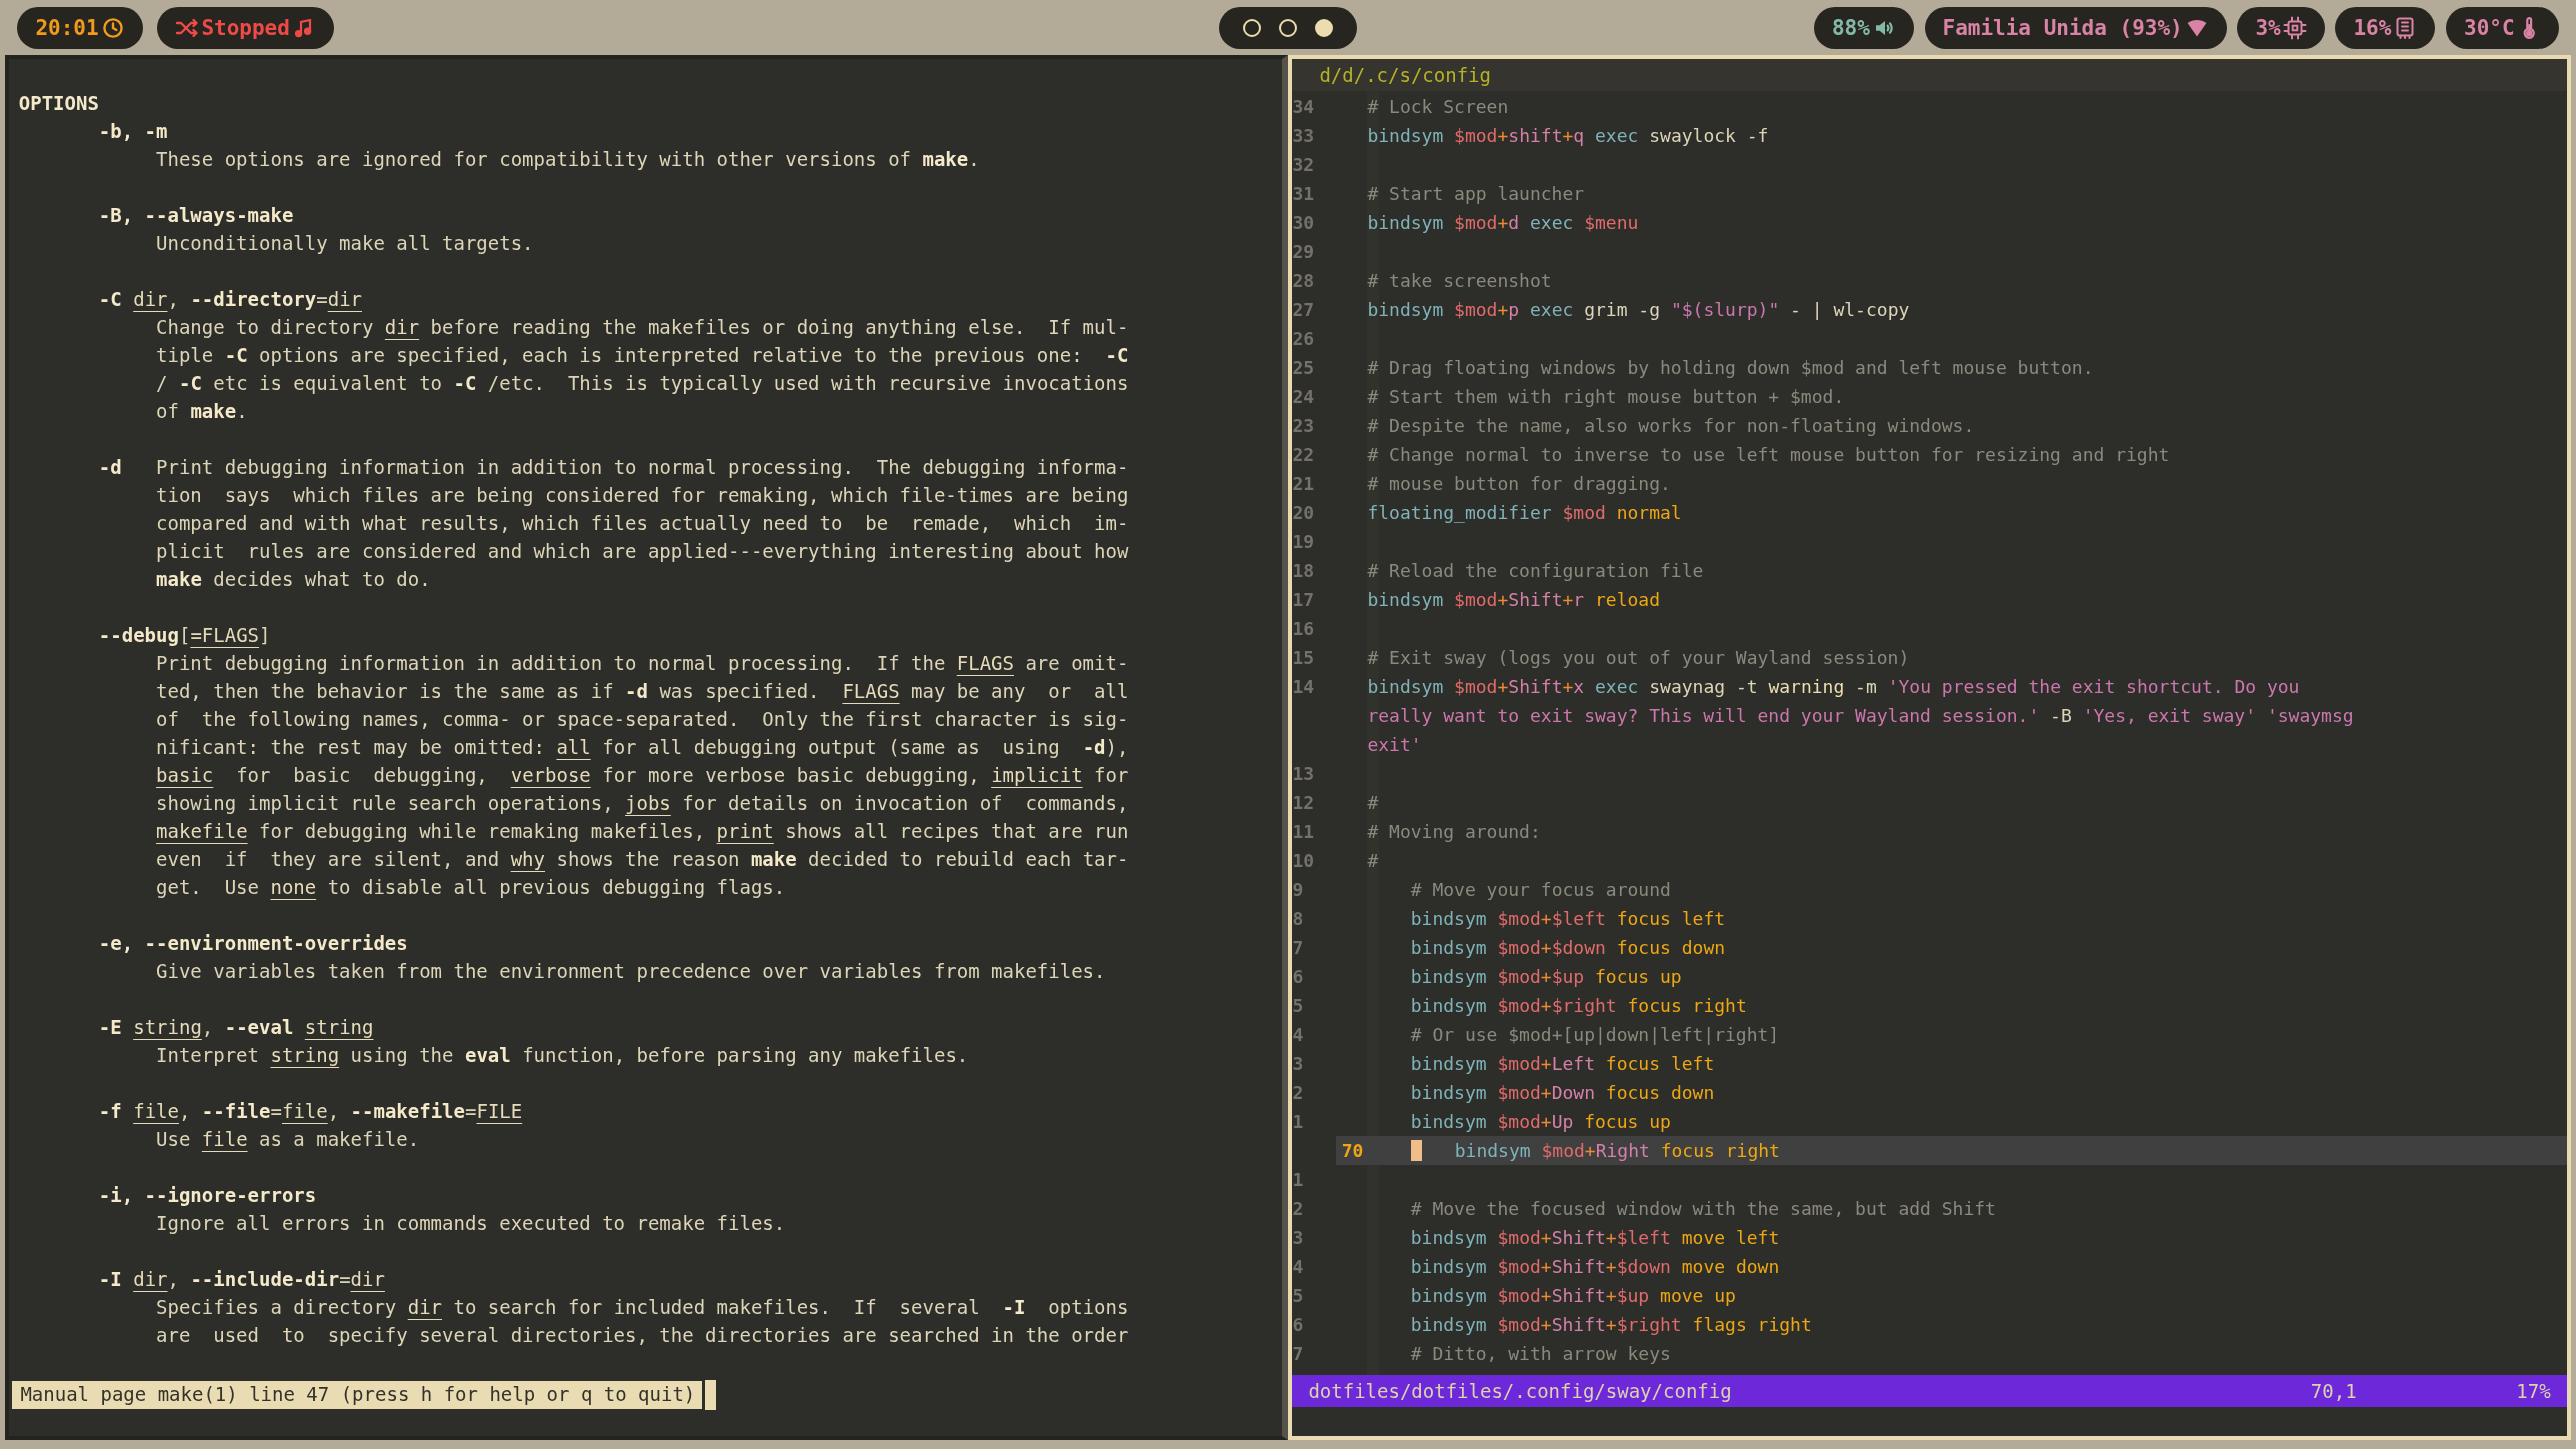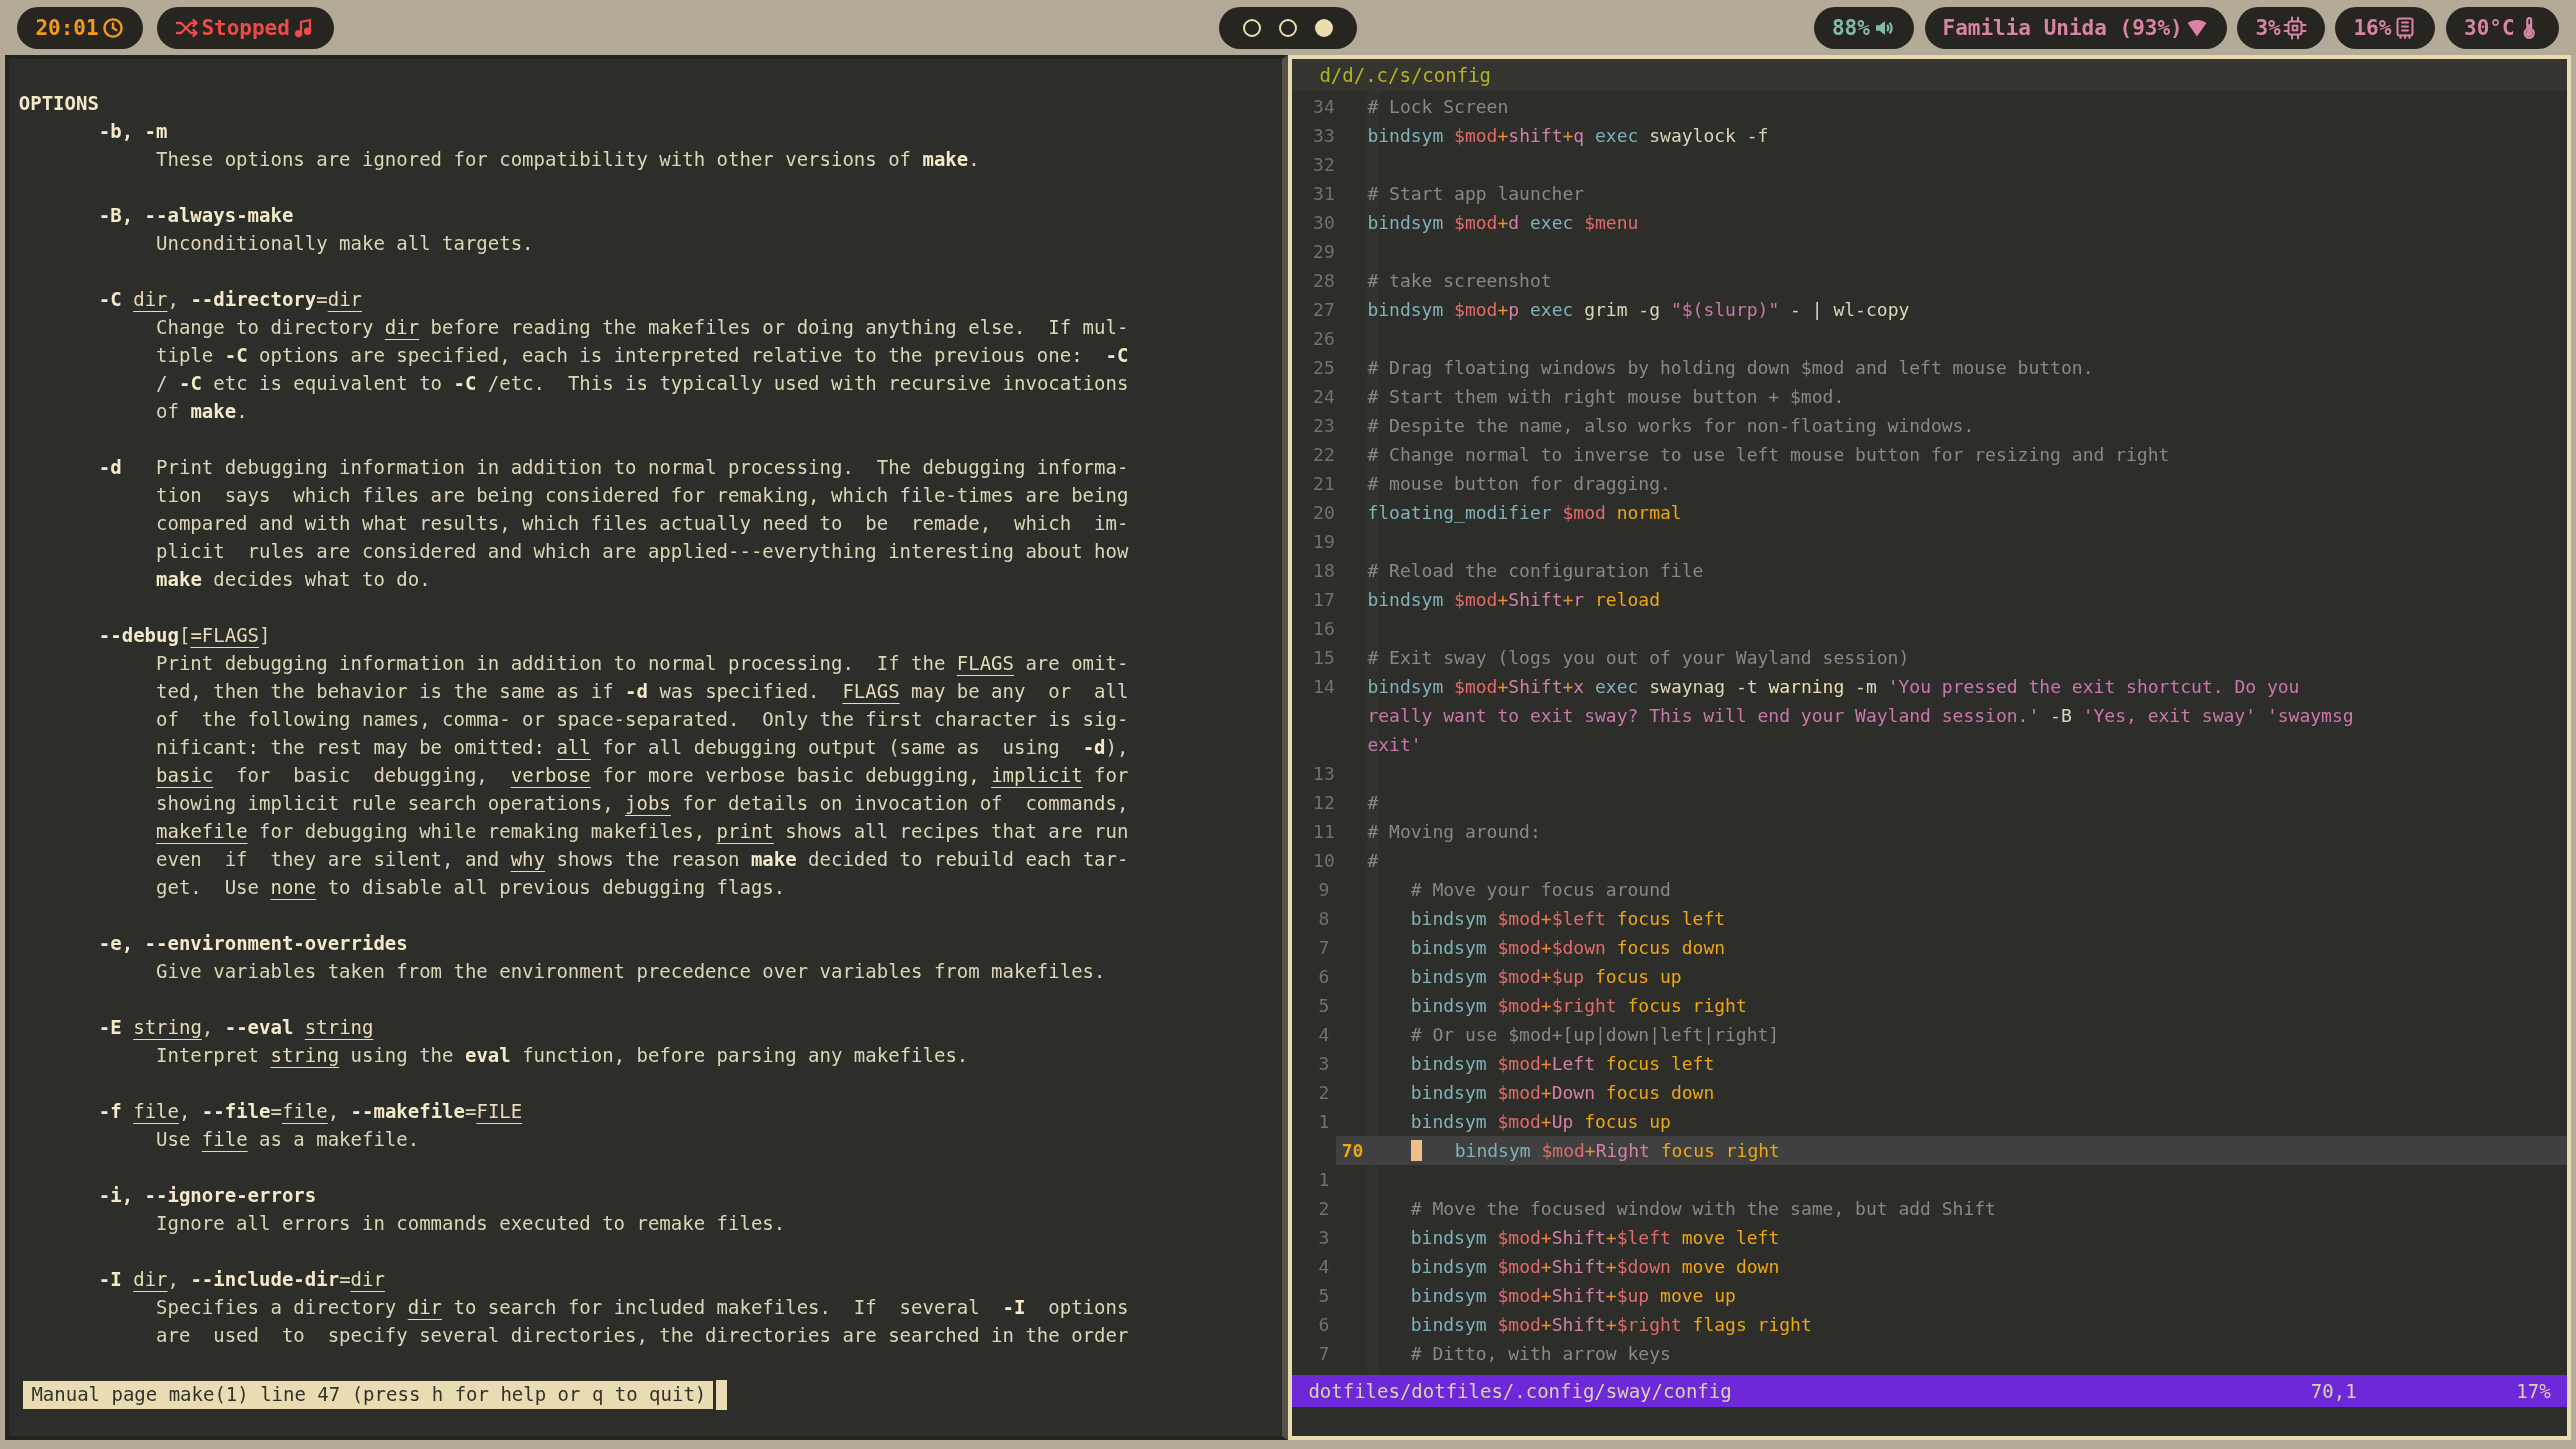--- a/index.html
+++ b/index.html
@@ -22,30 +22,30 @@
   
   .windows{display:flex;height:1385px;padding:0 5.4px;box-sizing:border-box;}
   .window{box-sizing:border-box;background:#2d2d29;}
   .win-left{width:1283px;border:4px solid #232320;border-right:6.7px solid #55524a;position:relative;overflow:hidden;}
   .win-right{flex:1;border:4px solid #e8dbb1;display:flex;flex-direction:column;position:relative;overflow:hidden;}
   
   .term{padding:29.5px 0 0 9.4px;font-size:19px;line-height:28px;color:#e7dcba;}
   .tline{white-space:pre;height:28px;}
   .sg-b{font-weight:bold;color:#f4eaca;}
   .sg-u{text-decoration:underline;text-underline-offset:4.7px;}
-  .term-status{position:absolute;left:14px;bottom:25.5px;display:flex;align-items:center;height:31px;font-size:19px;}
+  .term-status{position:absolute;left:3px;bottom:25.5px;display:flex;align-items:center;height:31px;font-size:19px;}
   .term-status .msg{background:#e9dcb2;color:#33322b;padding:2px 6.7px 3.4px 8px;white-space:pre;}
   .term-status .cursorblk{width:10.7px;height:29.5px;background:#e9dcb2;margin-left:3.4px;}
   
   .winbar{height:32px;background:#35342e;color:#b6b226;font-size:19px;line-height:32px;padding-left:27px;flex:none;}
   .buffer{flex:1;position:relative;font-size:18px;overflow:hidden;padding-top:1.3px;color:#ddd5b8;}
   .cursorcol{position:absolute;top:0;bottom:0;left:75px;width:11.4px;background:#32322c;}
   .row{height:29px;line-height:29px;display:flex;position:relative;}
   .row.cur{background:#404040;margin-left:44px;}
-  .gutter{width:75px;flex:none;text-align:center;padding-right:12px;color:#73716a;box-sizing:border-box;}
+  .gutter{width:75px;flex:none;text-align:left;padding-right:12px;color:#73716a;box-sizing:border-box;font-weight:bold;}
   .row.cur .gutter{text-align:left;padding-left:5.4px;padding-right:0;color:#eda714;font-weight:bold;}
   .code{white-space:pre;}
   .sg-c{color:#8b897e;}
   .sg-k{color:#7fb3b9;}
   .sg-v{color:#e06b6b;}
   .sg-o{color:#ea8a33;}
   .sg-key{color:#d480a8;}
   .sg-s{color:#cb77ad;}
   .sg-a{color:#eda714;}
   .sg-w{color:#eedfb2;text-align:right;}

